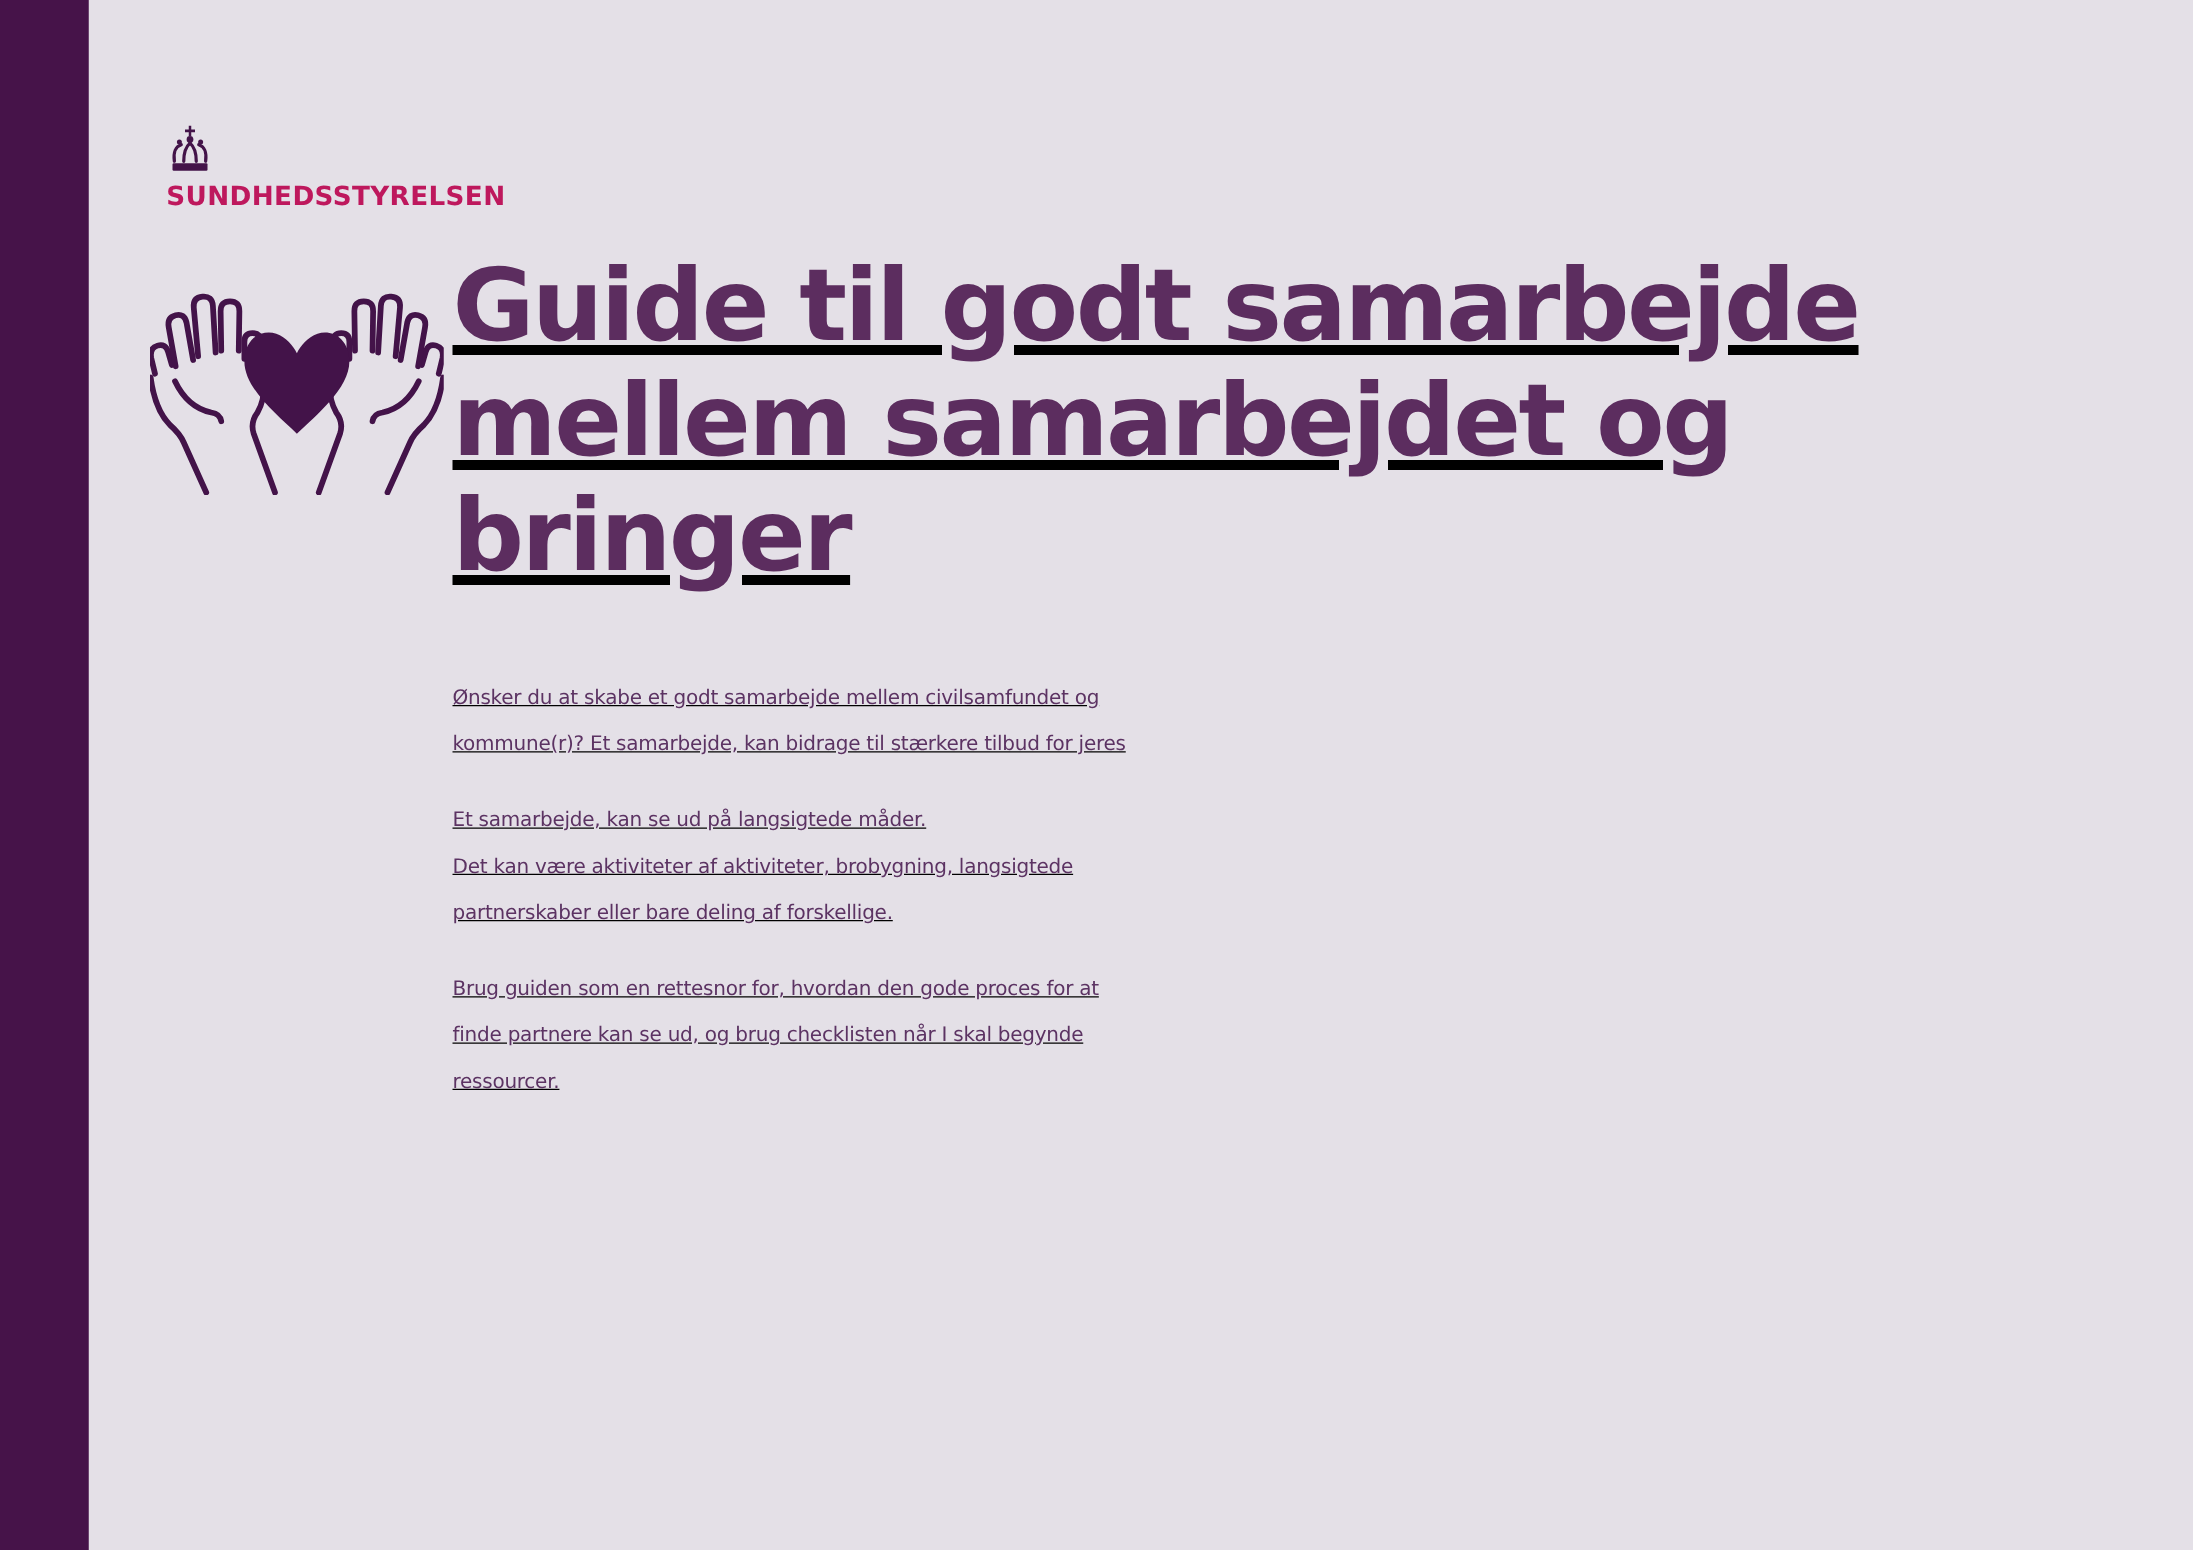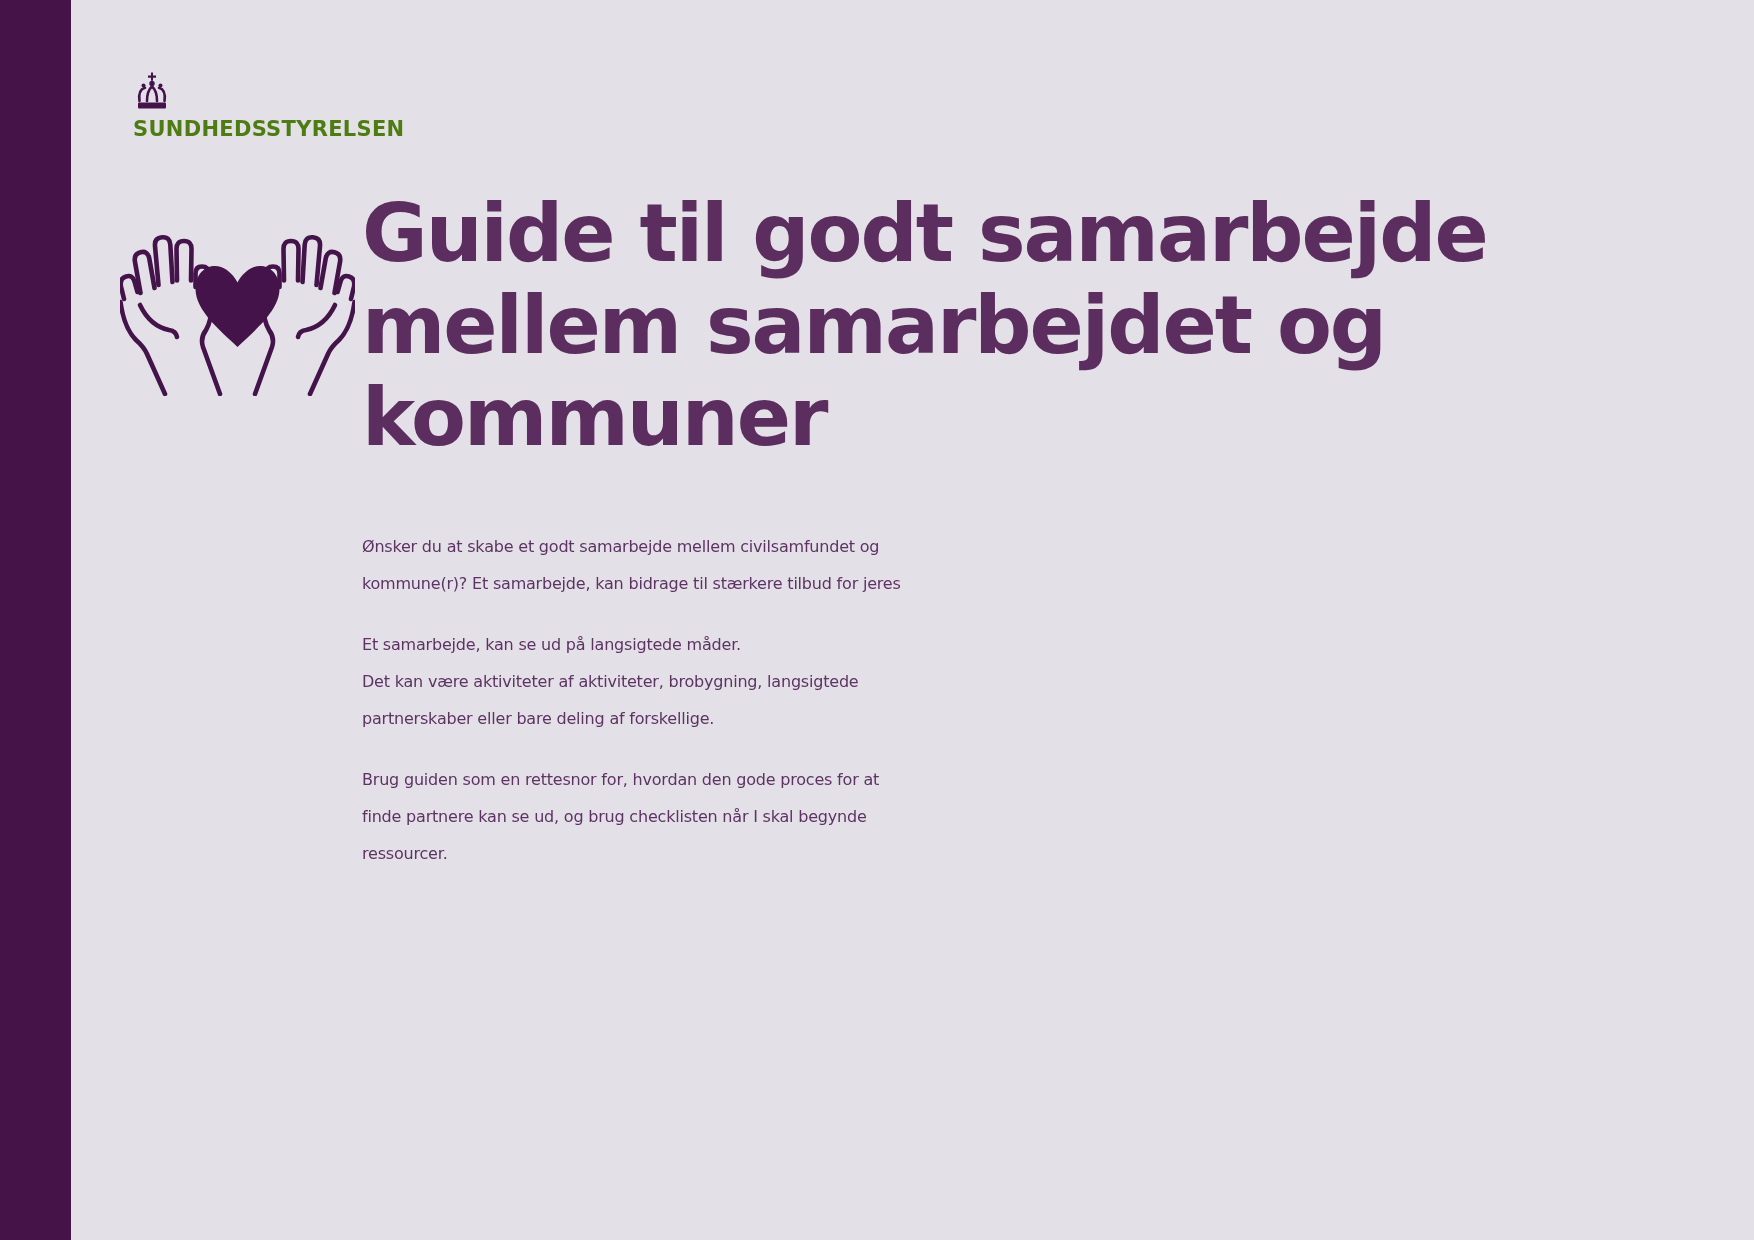--- a/index.html
+++ b/index.html
@@ -19,22 +19,22 @@
   .accent-bar {
     position: absolute;
     left: 0; top: 0;
     width: 71px; height: 100%;
     background: #461349;
   }
 
   .logo {
     position: absolute;
     left: 133px;
-    top: 72px;
-    color: #4d7c0f;
+    top: 100px;
+    color: #be185d;
   }
   .logo .crown { display: block; margin-left: 2px; }
   .logo-text {
     margin-top: 5px;
     font-size: 21px;
     font-weight: bold;
     letter-spacing: 0.3px;
     white-space: nowrap;
   }
 
@@ -42,22 +42,23 @@
     position: absolute;
     left: 120px;
     top: 206px;
     width: 235px;
     height: 190px;
   }
 
   .content {
     position: absolute;
     left: 362px;
-    top: 188px;
+    top: 199px;
     width: 1260px;
+    text-decoration: underline;
   }
 
   .page-title {
     margin: 0 0 64px 0;
     color: #5c2d5f;
     font-size: 80px;
     line-height: 92px;
     font-weight: bold;
     letter-spacing: -2px;
   }
@@ -115,21 +116,21 @@
       <path d="M117.5 141 C102 126 75.5 105 75.5 83 C75.5 64.5 90 57 101 61
                C109 64 114.5 70.5 117.5 76.5 C120.5 70.5 126 64 134 61
                C145 57 159.5 64.5 159.5 83 C159.5 105 133 126 117.5 141 Z" fill="#431349"></path>
     </svg>
   </div>
 
   <main class="content">
     <h1 class="page-title">
       <span class="t-line">Guide til godt samarbejde</span>
       <span class="t-line">mellem samarbejdet og</span>
-      <span class="t-line">kommuner</span>
+      <span class="t-line">bringer</span>
     </h1>
 
     <section class="intro">
       <p>
         <span class="line">Ønsker du at skabe et godt samarbejde mellem civilsamfundet og</span>
         <span class="line">kommune(r)? Et samarbejde, kan bidrage til stærkere tilbud for jeres</span>
       </p>
       <p>
         <span class="line">Et samarbejde, kan se ud på langsigtede måder.</span>
         <span class="line">Det kan være aktiviteter af aktiviteter, brobygning, langsigtede</span>

